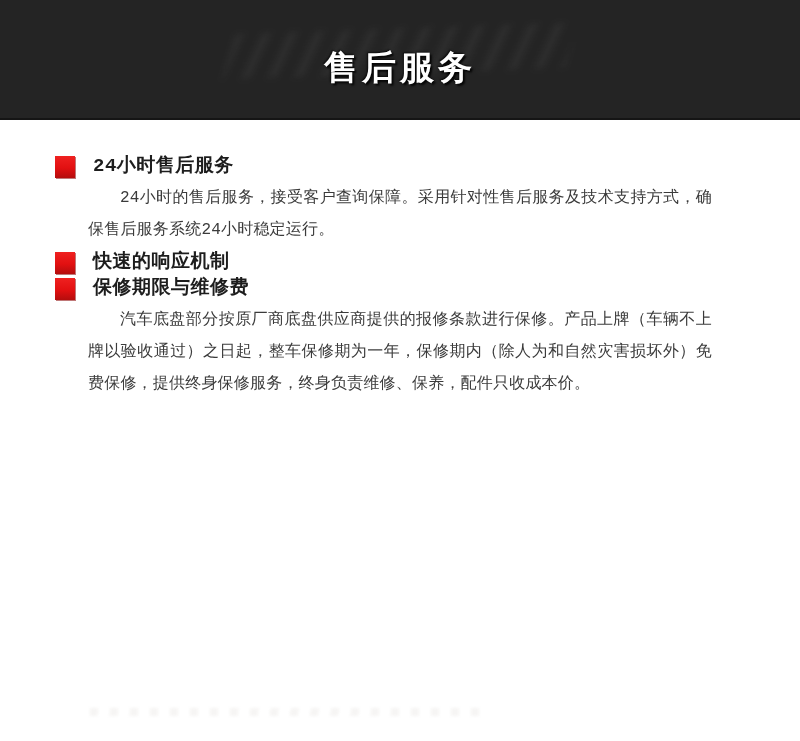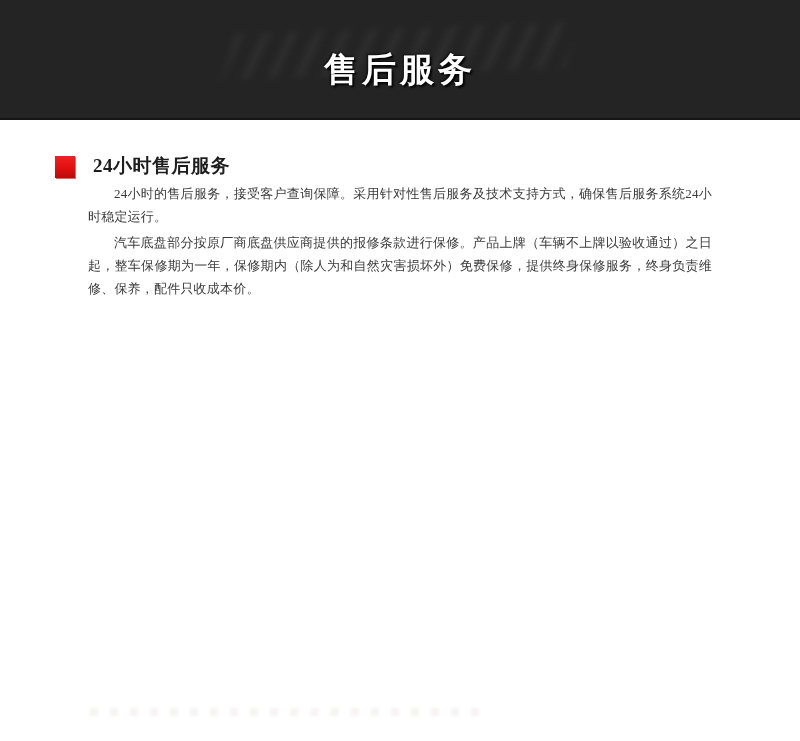--- a/index.html
+++ b/index.html
@@ -4,21 +4,21 @@
 <style>
   * { box-sizing: border-box; }
   html, body { margin: 0; padding: 0; background: #ffffff; }
   .page {
     position: relative;
     width: 800px;
     height: 736px;
     margin: 0 auto;
     background: #ffffff;
     overflow: hidden;
-    font-family: Liberation Serif, serif;
+    font-family: Liberation Mono, monospace;
   }
 
   
   .header-band {
     position: relative;
     width: 100%;
     height: 120px;
     background: #242424;
     border-bottom: 2px solid #151515;
     display: flex;
@@ -78,22 +78,22 @@
     margin: 0 0 0 18px;
     font-size: 19px;
     line-height: 24px;
     font-weight: bold;
     color: #1d1d1d;
     letter-spacing: 0.5px;
   }
   .para {
     margin: 3px 0 3px 33px;
     width: 624px;
-    font-size: 13px;
-    line-height: 23px;
+    font-size: 16px;
+    line-height: 32px;
     color: #3b3b3b;
     text-indent: 2em;
     text-align: justify;
     letter-spacing: 0.2px;
   }
   
   .footer-smudge {
     position: absolute;
     left: 90px;
     top: 708px;
@@ -122,22 +122,30 @@
     <section class="section">
       <div class="sec-head">
         <span class="bullet"></span>
         <h2 class="sec-title">24小时售后服务</h2>
       </div>
       <p class="para">24小时的售后服务，接受客户查询保障。采用针对性售后服务及技术支持方式，确保售后服务系统24小时稳定运行。</p>
     </section>
 
 
     <section class="section">
+      <div class="sec-head">
+        <span class="bullet"></span>
+        <h2 class="sec-title">快速的响应机制</h2>
+      </div>
     </section>
 
     <section class="section">
+      <div class="sec-head">
+        <span class="bullet"></span>
+        <h2 class="sec-title">保修期限与维修费</h2>
+      </div>
       <p class="para">汽车底盘部分按原厂商底盘供应商提供的报修条款进行保修。产品上牌（车辆不上牌以验收通过）之日起，整车保修期为一年，保修期内（除人为和自然灾害损坏外）免费保修，提供终身保修服务，终身负责维修、保养，配件只收成本价。</p>
     </section>
 
   </main>
 
   <div class="footer-smudge"></div>
 </div>
 
 </body></html>

